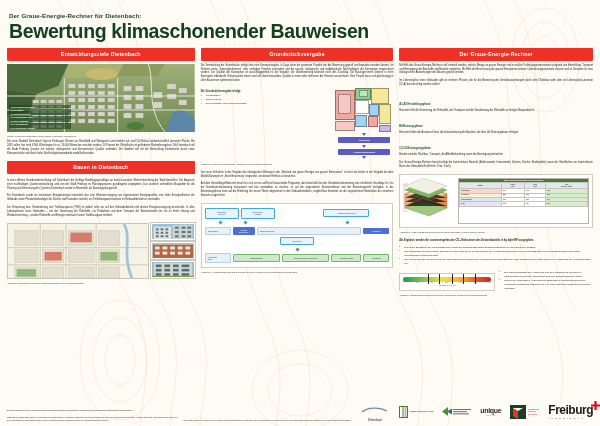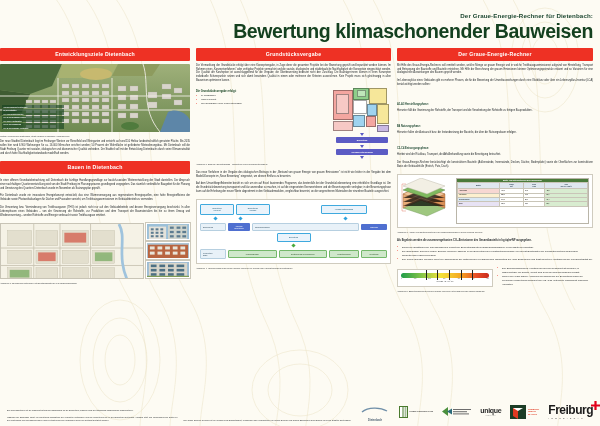--- a/index.html
+++ b/index.html
@@ -4,21 +4,21 @@
 <style>
   * { margin:0; padding:0; box-sizing:border-box; }
   html,body { width:600px; height:426px; overflow:hidden; }
   body {
     font-family:"Liberation Sans", sans-serif;
     background:#fdfbf3;
     position:relative;
   }
   
   .woodgrain { position:absolute; inset:0; z-index:0; pointer-events:none; }
-  .poster { position:relative; z-index:2; width:600px; height:426px; padding:6px 7px 4px 7px; display:flex; flex-direction:column;align-items:flex-end; }
+  .poster { position:relative; z-index:2; width:600px; height:426px; padding:6px 7px 4px 7px; display:flex; flex-direction:column; }
 
   
   .kicker { font-size:6.2px; font-weight:bold; color:#1d4731; letter-spacing:.1px; margin:6px 0 3px 2px; }
   .headline { font-size:19.5px; font-weight:bold; color:#14401f; letter-spacing:-.4px; line-height:1; margin:0 0 6px 2px; }
 
   
   .cols { display:flex; gap:6px; flex:1; }
   .col { width:190px; display:flex; flex-direction:column; gap:3px; }
   .col.mid { width:195px; }
   .col.right { width:196px; }

